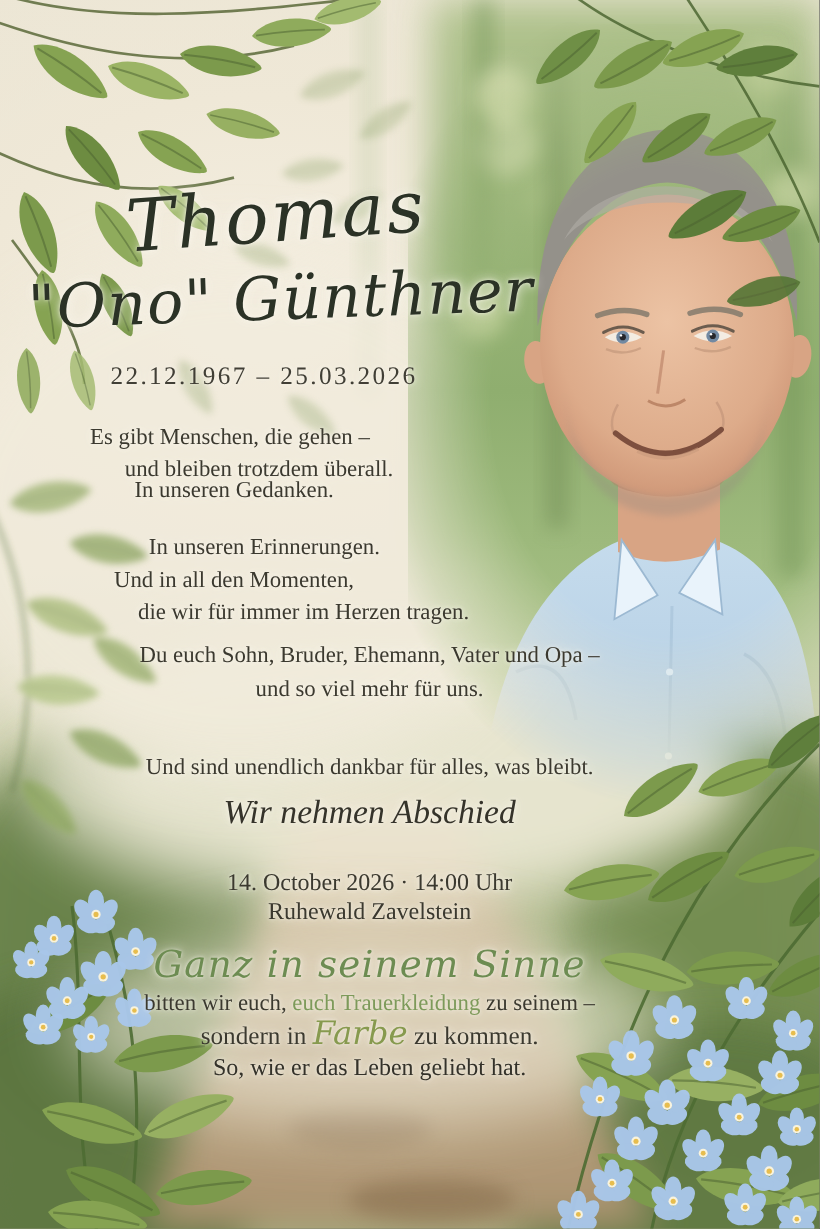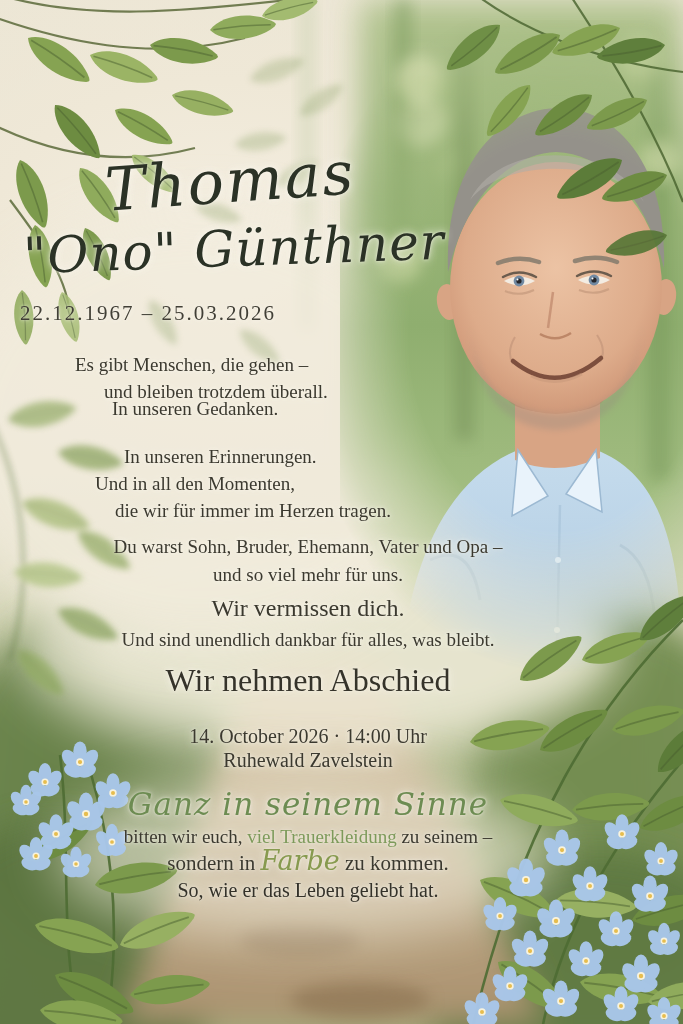--- a/index.html
+++ b/index.html
@@ -10,30 +10,30 @@
       radial-gradient(ellipse 420px 300px at 32% 24%, #f4eee0 0%, #efe8d7 55%, rgba(239,232,215,0) 100%),
       linear-gradient(180deg,#ece6d5 0%,#e9e4d2 45%,#d6d6b8 68%,#bcc198 84%,#a8b184 100%);
   }
   #card svg{position:absolute;left:0;top:0;}
   .line{position:absolute;white-space:nowrap;color:#3b392f;
         text-shadow:0 0 10px rgba(250,247,238,.95),0 0 3px rgba(250,247,238,.7);}
   .ctr{left:8px;width:600px;text-align:center;}
   .script{font-family:"DejaVu Serif",serif;font-style:italic;}
   .name1{left:70px;top:146px;width:320px;text-align:center;font-size:60px;color:#2b3226;transform:rotate(-4deg);letter-spacing:2px;}
   .name2{left:18px;top:220px;width:432px;text-align:center;font-size:50px;color:#2b3226;transform:rotate(-2deg);letter-spacing:1px;}
-  .dates{left:20px;top:301px;width:400px;text-align:left;font-size:21px;letter-spacing:2px;color:#413f36;}
+  .dates{left:20px;top:301px;width:400px;text-align:center;font-size:21px;letter-spacing:2px;color:#413f36;}
   .poem{font-size:19px;}
   .p1{left:75px;top:354px;}  .p2{left:104px;top:381px;}
   .p3{left:112px;top:398px;} .p4{left:124px;top:446px;}
   .p5{left:95px;top:473px;}  .p6{left:115px;top:500px;}
   .t1{top:536px;font-size:19px;}
   .t2{top:564px;font-size:19px;}
   .t3{top:595px;font-size:24px;}
   .t4{top:629px;font-size:19px;}
-  .c1{top:662px;font-size:32px;color:#35332a;}
+  .c1{top:662px;font-size:28px;color:#35332a;font-style:italic;}
   .c2{top:696px;font-size:24px;color:#3a382e;}
   .c3{top:725px;font-size:20px;}
   .c4{top:749px;font-size:20px;}
   .w1{top:786px;font-size:31px;color:#6d8c52;letter-spacing:1px;}
   .w2{top:826px;font-size:19px;}
   .w3{top:851px;font-size:21px;}
   .w4{top:879px;font-size:20px;color:#34322a;}
   .grn{color:#7d9a5a;}
   .farbe{font-family:"DejaVu Serif",serif;font-style:italic;font-size:27px;color:#879a4f;line-height:0;}
 </style>
@@ -302,27 +302,26 @@
   <div class="line script name2">"Ono" Günthner</div>
   <div class="line dates">22.12.1967 – 25.03.2026</div>
 
   <div class="line poem p1">Es gibt Menschen, die gehen –</div>
   <div class="line poem p2">und bleiben trotzdem überall.</div>
   <div class="line poem p3">In unseren Gedanken.</div>
   <div class="line poem p5">Und in all den Momenten,</div>
   <div class="line poem p4">In unseren Erinnerungen.</div>
   <div class="line poem p6">die wir für immer im Herzen tragen.</div>
 
-  <div class="line ctr t1">Du warst Sohn, Bruder, Ehemann, Vater und Opa –</div>
+  <div class="line ctr t1">Du euch Sohn, Bruder, Ehemann, Vater und Opa –</div>
   <div class="line ctr t2">und so viel mehr für uns.</div>
-  <div class="line ctr t3">Wir vermissen dich.</div>
   <div class="line ctr t4">Und sind unendlich dankbar für alles, was bleibt.</div>
 
   <div class="line ctr c1">Wir nehmen Abschied</div>
   <div class="line ctr c3">14. October 2026 · 14:00 Uhr</div>
   <div class="line ctr script w1">Ganz in seinem Sinne</div>
 
   <div class="line ctr c4">Ruhewald Zavelstein</div>
-  <div class="line ctr w2"><span>bitten wir euch, </span><span class="grn">viel Trauerkleidung</span><span> zu seinem –</span></div>
+  <div class="line ctr w2"><span>bitten wir euch, </span><span class="grn">euch Trauerkleidung</span><span> zu seinem –</span></div>
   <div class="line ctr w3"><span>sondern in </span><span class="farbe">Farbe</span><span> zu kommen.</span></div>
   <div class="line ctr w4">So, wie er das Leben geliebt hat.</div>
 
 </div>
 
 </body></html>

